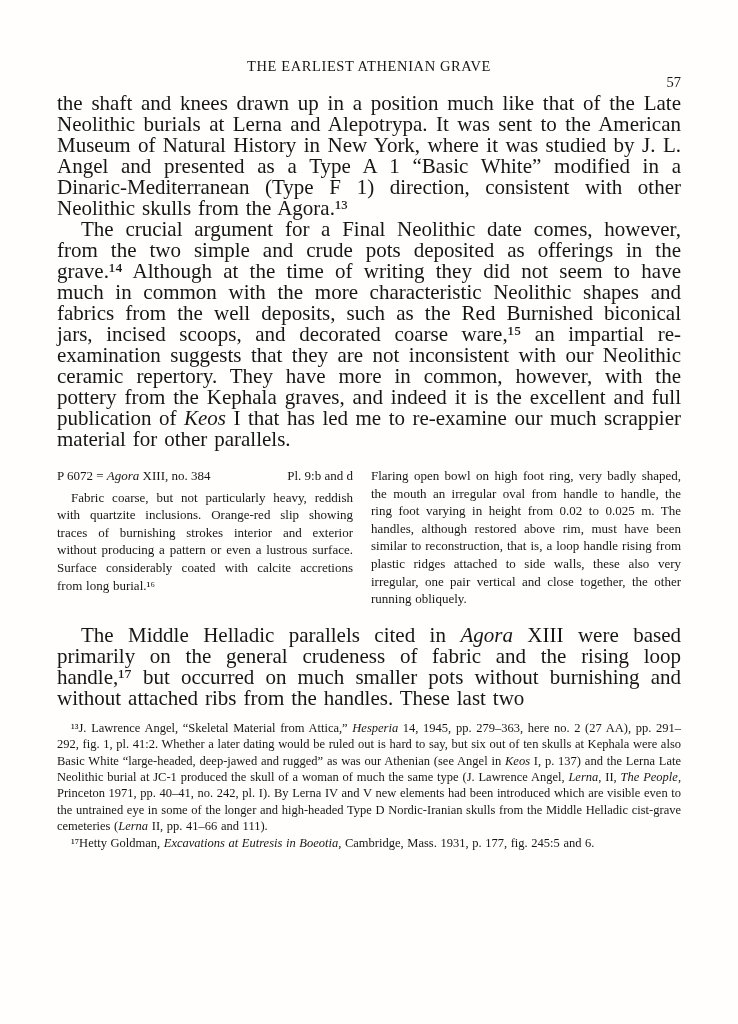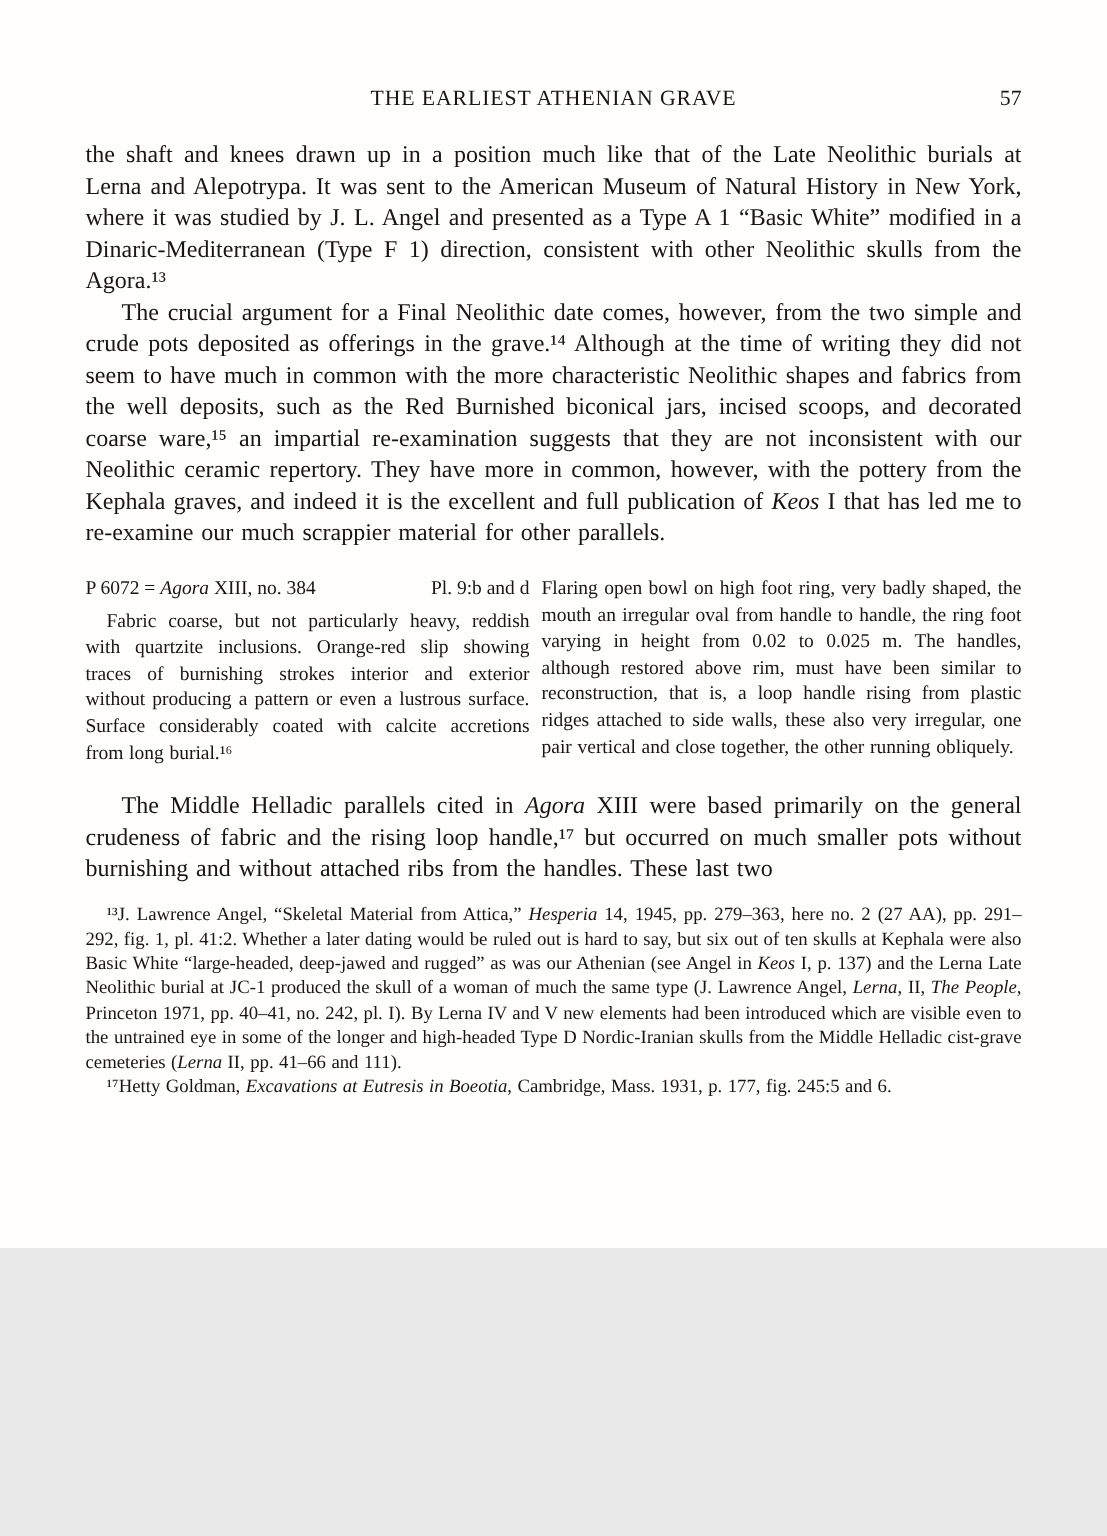--- a/index.html
+++ b/index.html
@@ -3,21 +3,21 @@
 <meta charset="utf-8">
 <style>
   html, body {
     margin: 0;
     padding: 0;
     background: #e8e8e8;
   }
   .page {
     position: relative;
     width: 738px;
-    height: 832px;
+    height: 1024px;
     margin: 0 auto;
     background: #fffefc;
     color: #161616;
     font-family: "Liberation Serif", "DejaVu Serif", serif;
     box-sizing: border-box;
     padding: 56px 57px 36px 57px;
     overflow: hidden;
   }
   .it { font-style: italic; }
 
@@ -26,39 +26,39 @@
     position: relative;
     text-align: center;
     font-size: 14.5px;
     line-height: 20px;
     letter-spacing: 0.6px;
     margin-bottom: 17px;
   }
   .page-number {
     position: absolute;
     right: 0;
-    top: 0;
+    top: 16px;
     letter-spacing: 0;
   }
 
   
   .body-par {
     margin: 0;
-    font-size: 16px;
+    font-size: 21px;
     line-height: 21px;
     text-align: justify;
     text-indent: 24px;
     word-spacing: 0.08em;
   }
   .noindent { text-indent: 0; }
 
   
   .catalog {
     display: flex;
-    gap: 8px;
+    gap: 18px;
     margin-top: 17px;
     font-size: 13px;
     line-height: 17.6px;
   }
   .catalog .col-left  { width: 296px; flex: 0 0 auto; }
   .catalog .col-right { flex: 1 1 auto; }
   .cat-heading {
     display: flex;
     justify-content: space-between;
     margin: 0 0 4px 0;

